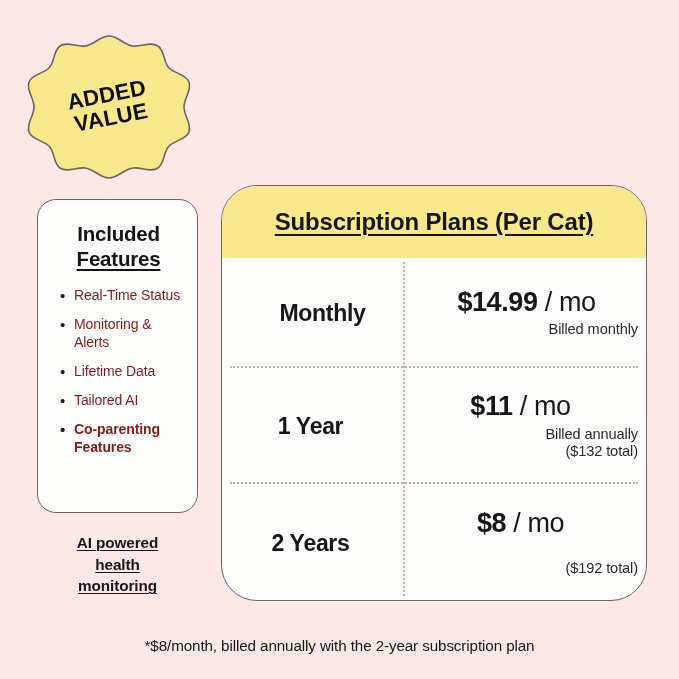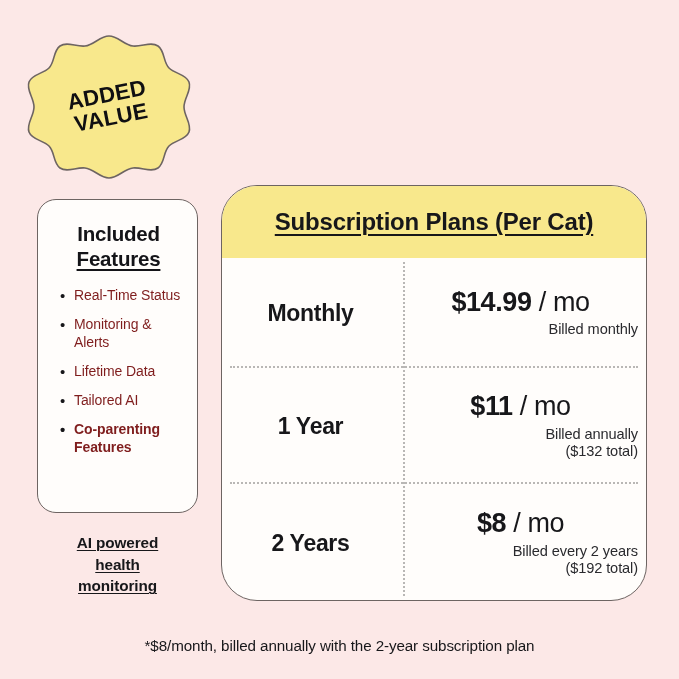--- a/index.html
+++ b/index.html
@@ -193,21 +193,21 @@
     bottom: 4px;
     width: 0;
     border-left: 2px dotted #b9b7b5;
   }
   .prow {
     position: relative;
     display: flex;
     align-items: center;
     box-sizing: border-box;
   }
-  .prow.r1 { height: 110px; }
+  .prow.r1 { height: 110px; padding-left: 12px; }
   .prow.r2 { height: 116px; }
   .prow.r3 { height: 118px; }
   .prow.sep::after {
     content: "";
     position: absolute;
     left: 8px;
     right: 8px;
     bottom: 0;
     border-top: 2px dotted #b9b7b5;
   }
@@ -334,21 +334,21 @@
         </div>
       </div>
 
       <div class="prow r3">
         <div class="pname">2 Years</div>
         <div class="pright">
           <div class="pprice">
             <span class="amt">$8</span><span class="per"> / mo</span>
           </div>
           <div class="pnote">
-            <span>Billed every 2 years</span><br>
+            <br>
             <span>($192 total)</span>
           </div>
         </div>
       </div>
     </div>
   </div>
 
   <div class="footnote">*$8/month, billed annually with the 2-year subscription plan</div>
 
 </div>

